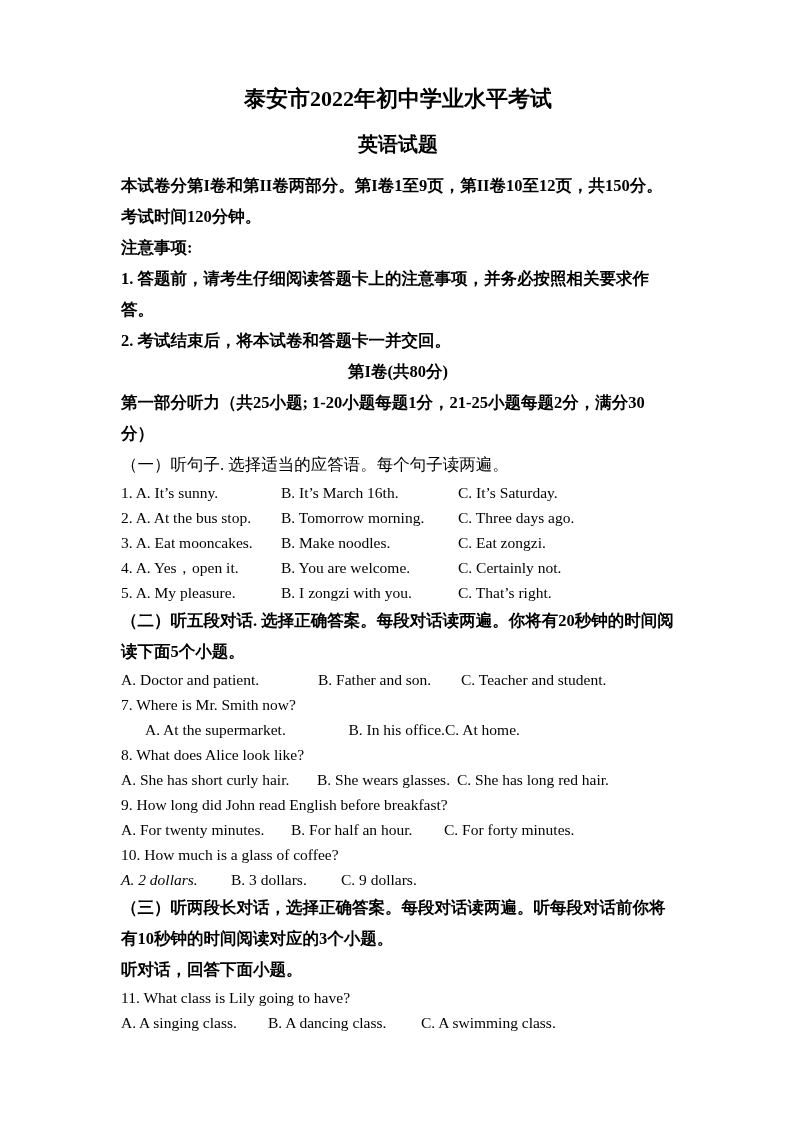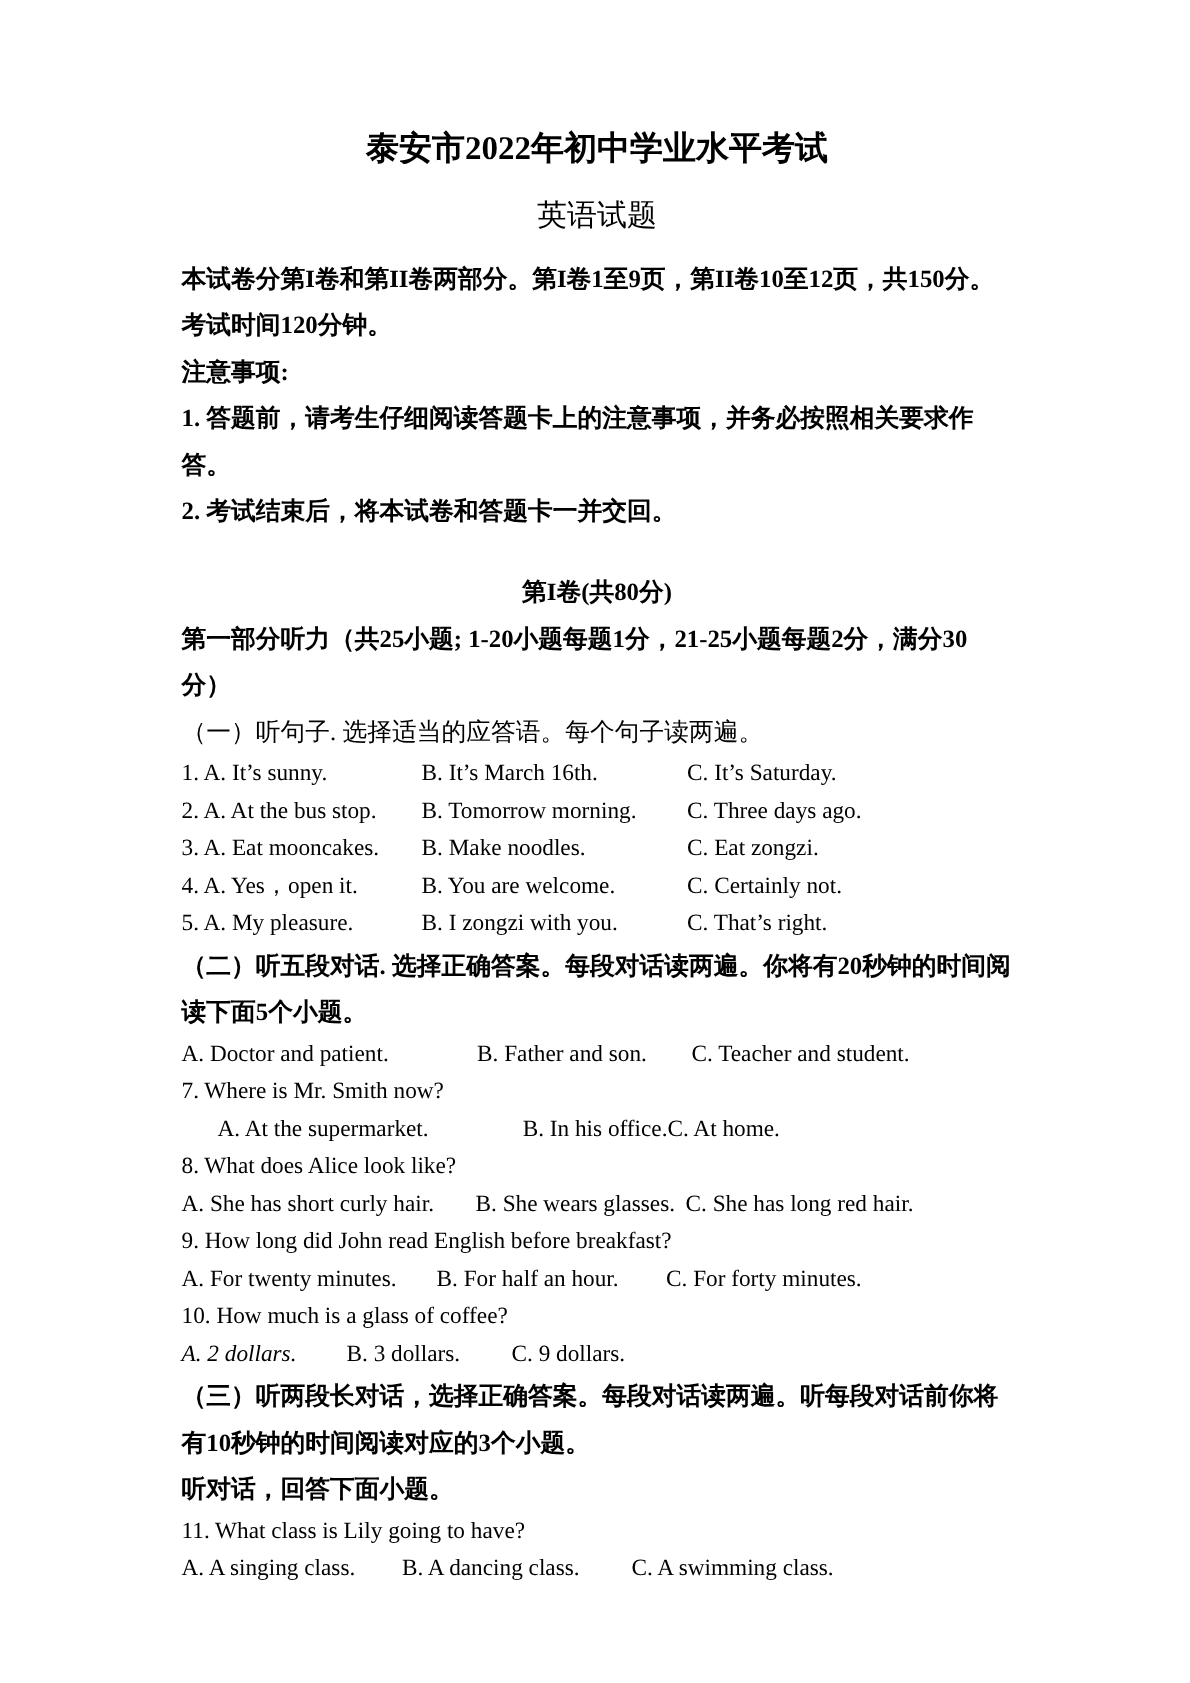--- a/index.html
+++ b/index.html
@@ -20,32 +20,32 @@
   }
   .title {
     font-size: 22px;
     font-weight: 700;
     text-align: center;
     margin: 0;
     line-height: 30px;
   }
   .subtitle {
     font-size: 20px;
-    font-weight: 400;
+    font-weight: 700;
     text-align: center;
     margin: 16px 0 12px 0;
     line-height: 28px;
   }
   .zh {
     font-size: 16.5px;
     line-height: 31px;
     margin: 0;
   }
   .b { font-weight: 700; }
-  .center { text-align: center; margin-top: 23px; }
+  .center { text-align: center; }
   .en {
     font-size: 15.5px;
     line-height: 25px;
     margin: 0;
     font-weight: 400;
   }
   .opt-row {
     display: flex;
     font-size: 15.5px;
     line-height: 25px;

